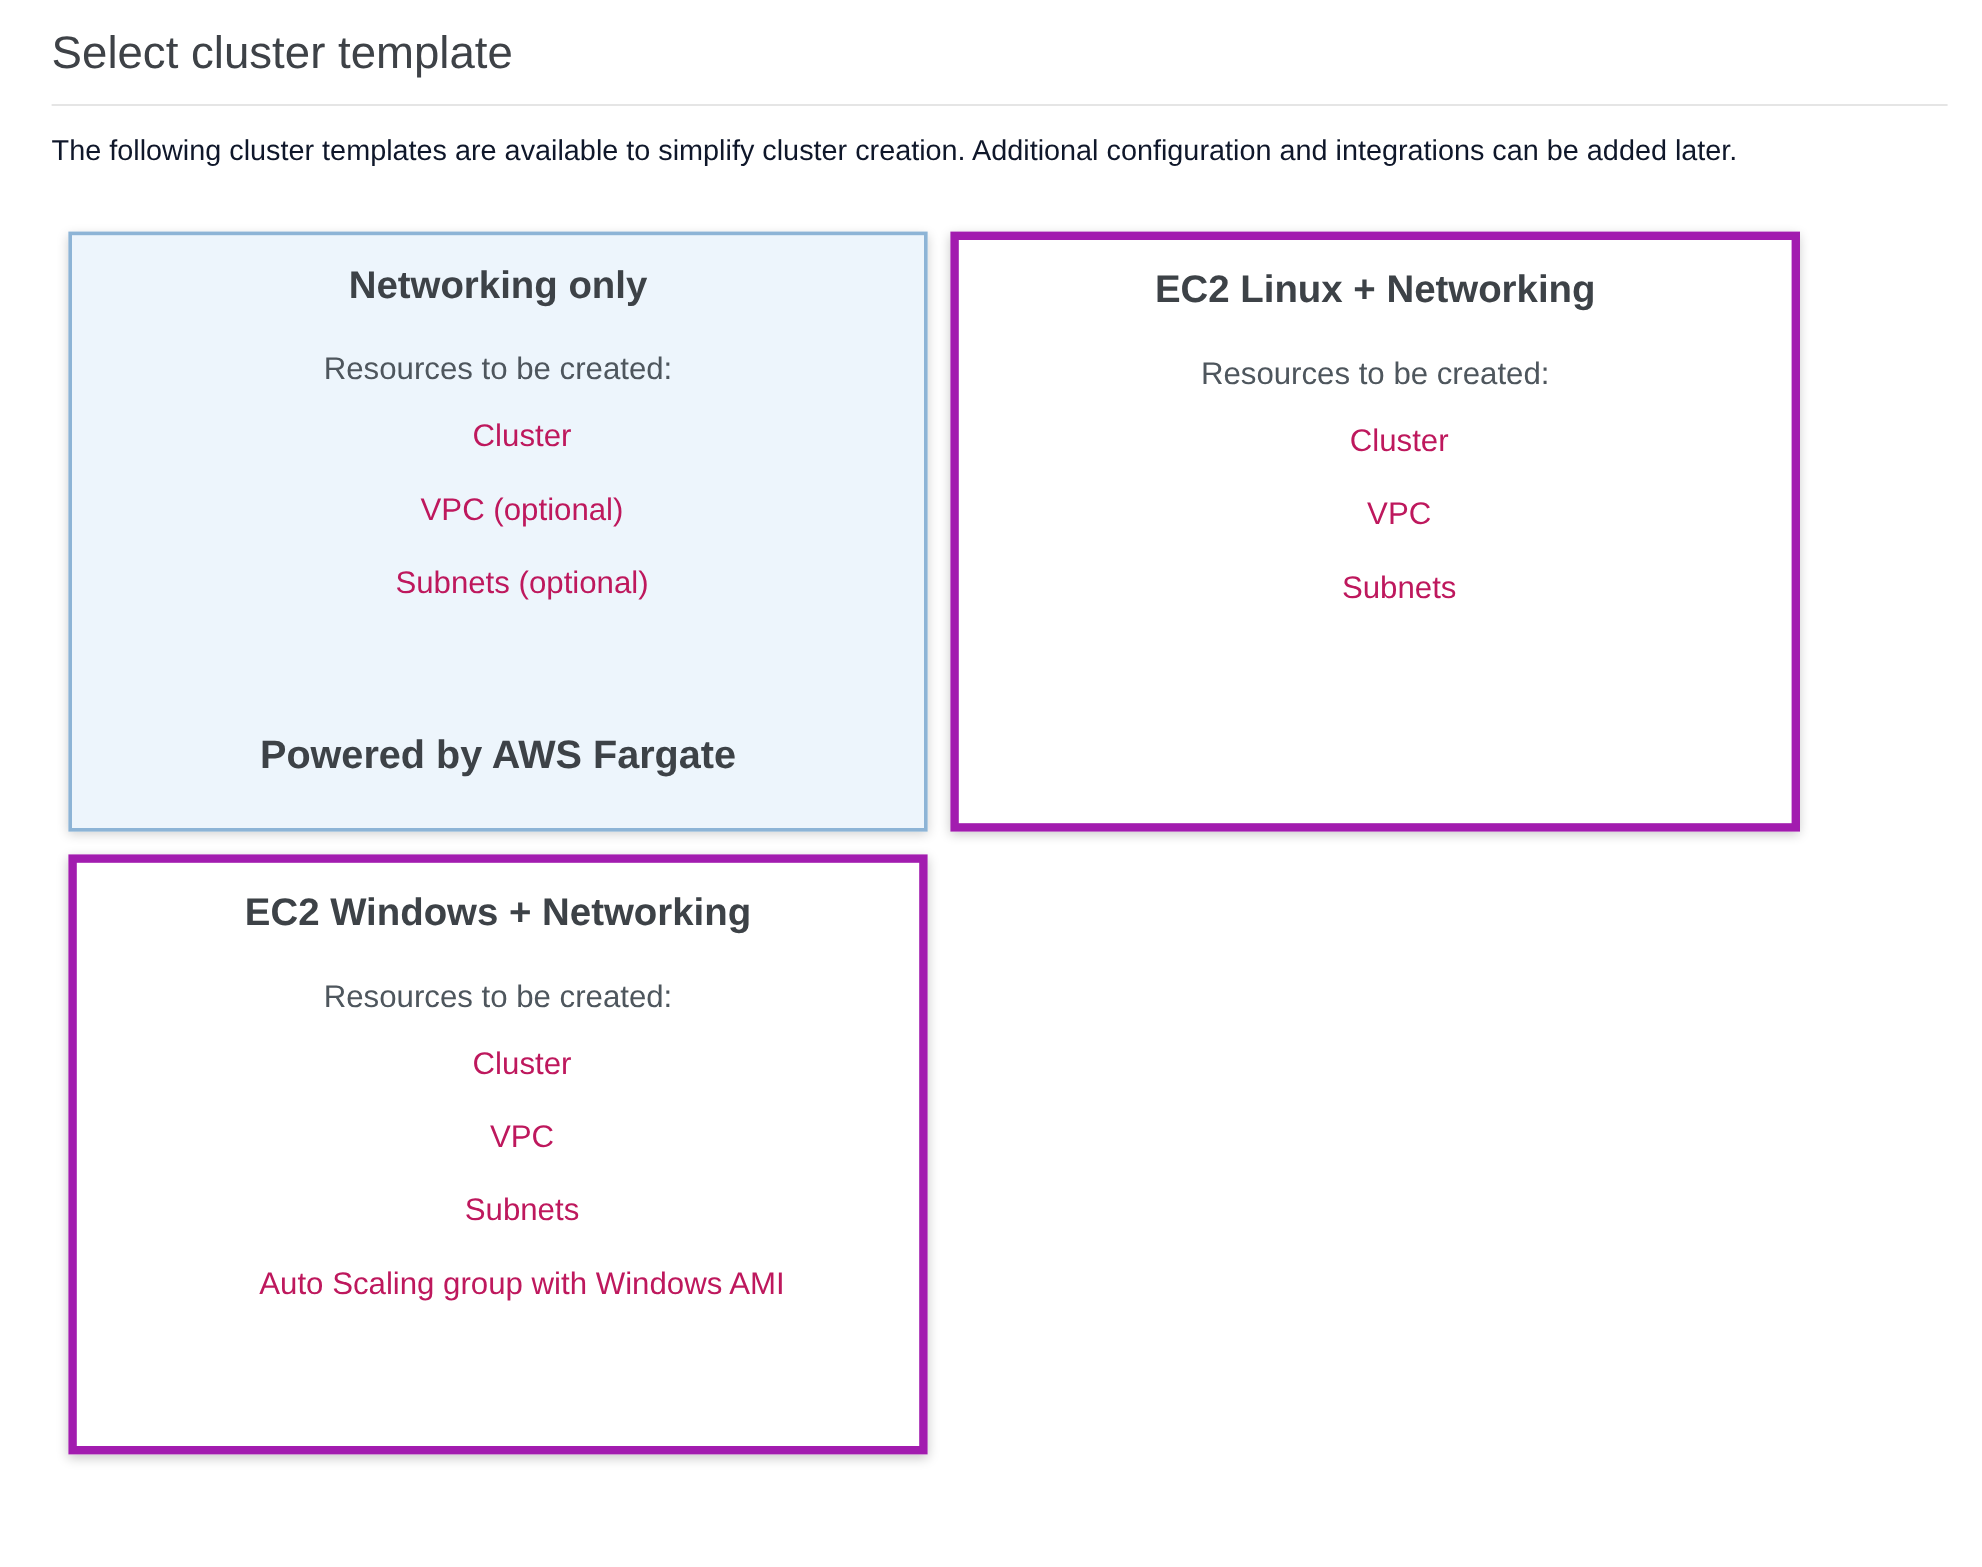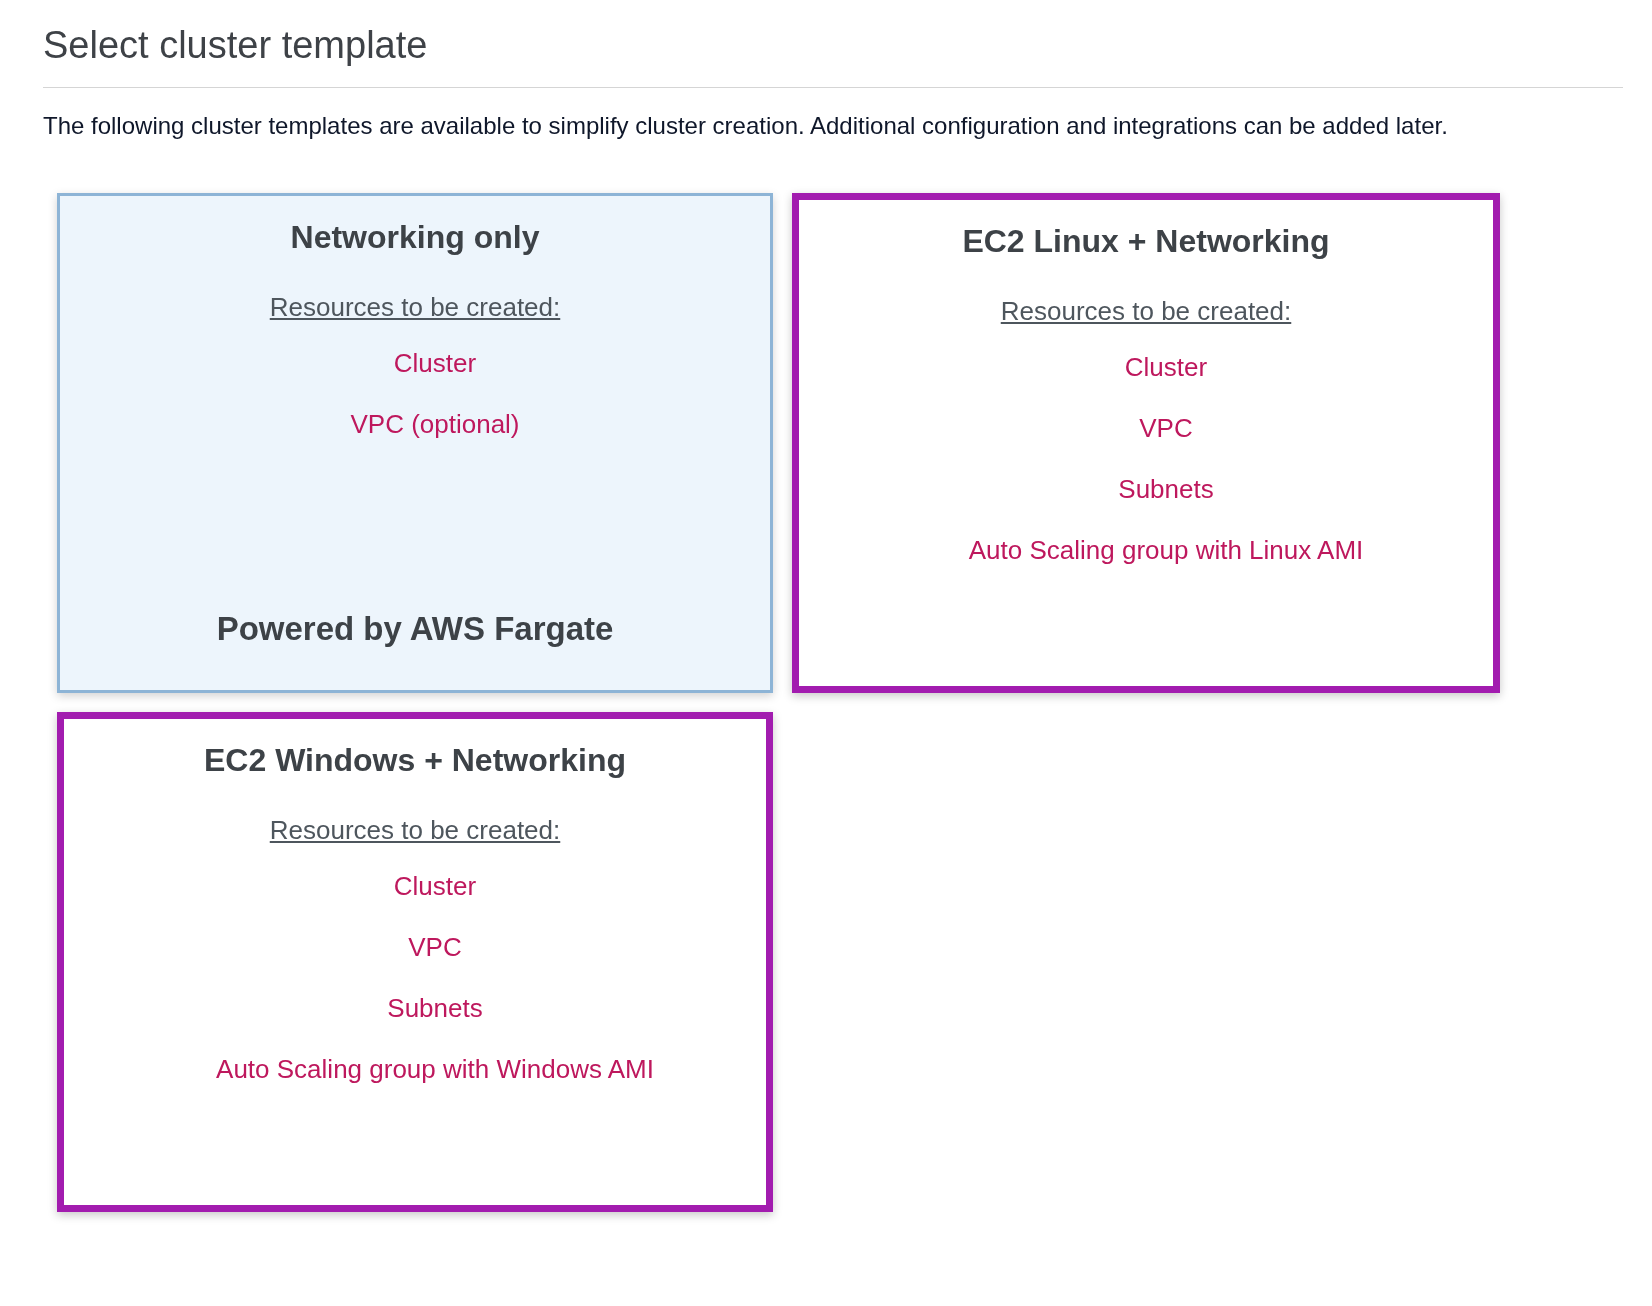--- a/index.html
+++ b/index.html
@@ -64,21 +64,20 @@
     font-size: 32px;
     line-height: 38px;
     font-weight: bold;
     color: #3d4247;
   }
   .resources-heading {
     margin: 36px 0 0 0;
     font-size: 26px;
     line-height: 30px;
     color: #4e565d;
-    text-decoration: underline;
   }
   ul.resources {
     list-style: none;
     margin: 26px 0 0 0;
     padding: 0 0 0 40px;
   }
   ul.resources li {
     font-size: 26px;
     line-height: 30px;
     color: #be185d;
@@ -104,32 +103,32 @@
   <p class="page-description">The following cluster templates are available to simplify cluster creation. Additional configuration and integrations can be added later.</p>
 
   <div class="cards">
 
     <div class="card selected">
       <div class="card-title">Networking only</div>
       <div class="resources-heading">Resources to be created:</div>
       <ul class="resources">
           <li>Cluster</li>
           <li>VPC (optional)</li>
+          <li>Subnets (optional)</li>
         </ul>
       <div class="card-footer">Powered by AWS Fargate</div>
     </div>
 
     <div class="card">
       <div class="card-title">EC2 Linux + Networking</div>
       <div class="resources-heading">Resources to be created:</div>
       <ul class="resources">
           <li>Cluster</li>
           <li>VPC</li>
           <li>Subnets</li>
-          <li>Auto Scaling group with Linux AMI</li>
         </ul>
     </div>
 
     <div class="card">
       <div class="card-title">EC2 Windows + Networking</div>
       <div class="resources-heading">Resources to be created:</div>
       <ul class="resources">
           <li>Cluster</li>
           <li>VPC</li>
           <li>Subnets</li>

